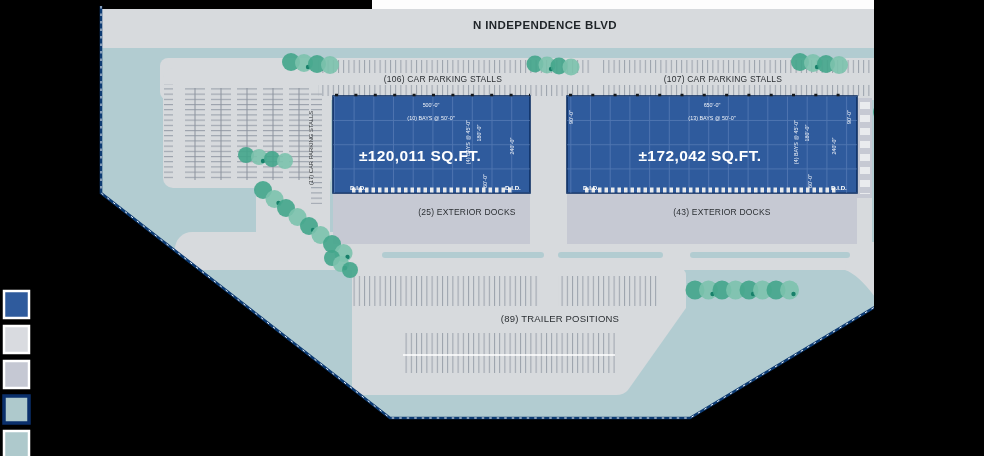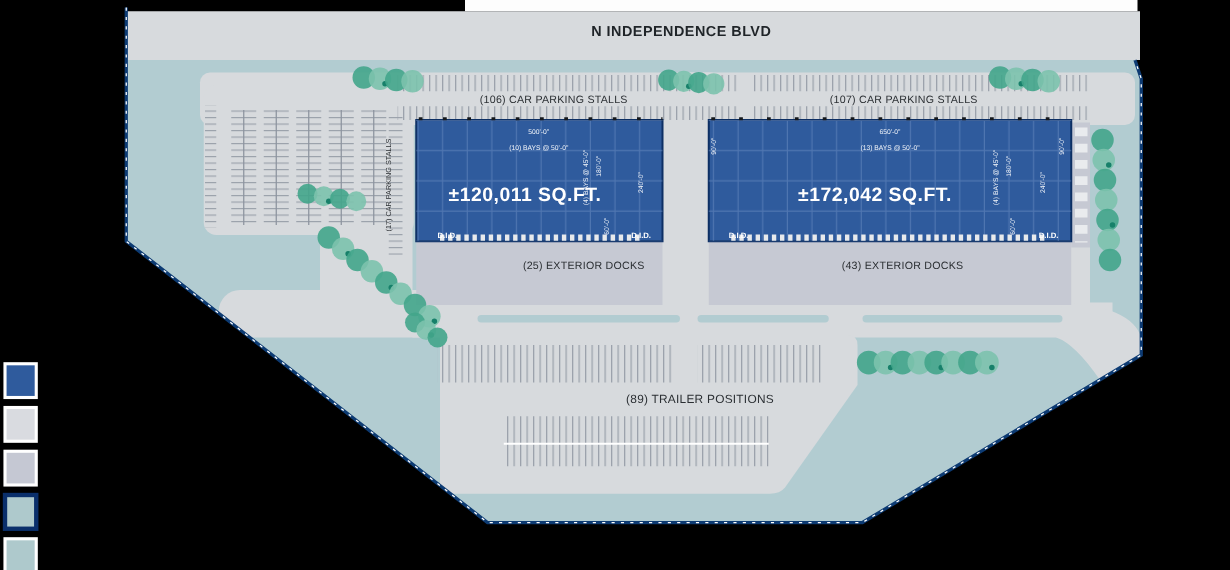--- a/index.html
+++ b/index.html
@@ -1,16 +1,16 @@
 <!DOCTYPE html>
 <html><head>
 <meta charset="utf-8">
 <style>
   html,body{margin:0;padding:0;background:#000;}
-  .stage{position:relative;width:984px;height:456px;background:#a21caf;overflow:hidden;}
+  .stage{position:relative;width:874px;height:456px;background:#a21caf;overflow:hidden;}
   svg{position:absolute;left:0;top:0;}
   text{font-family:"Liberation Sans","DejaVu Sans",sans-serif;}
   .lbl{fill:#2b2f33;font-size:8.5px;letter-spacing:.2px;}
   .lbl-sm{fill:#2b2f33;font-size:5.8px;}
   .bdim{fill:#f2f5fa;font-size:5.4px;}
   .bsq{fill:#ffffff;font-size:15.5px;font-weight:bold;letter-spacing:.4px;}
   .did{fill:#ffffff;font-size:6.2px;font-weight:bold;}
   .roadlbl{fill:#1f2428;font-size:11.5px;font-weight:600;letter-spacing:.4px;}
 </style>
 </head>

